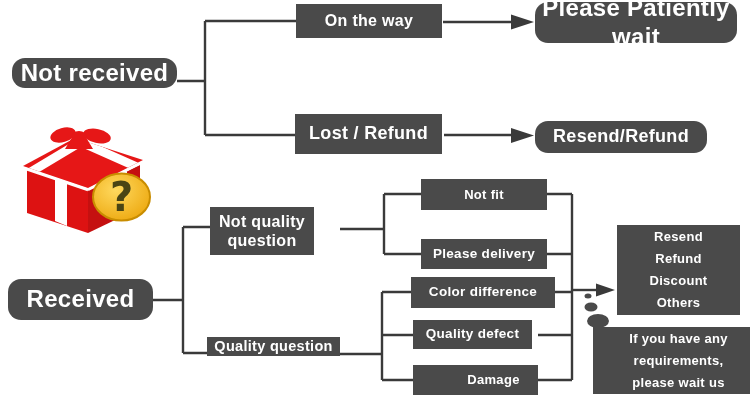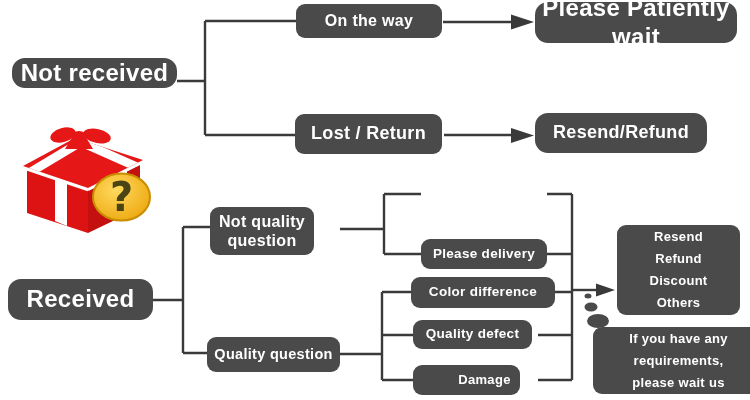--- a/index.html
+++ b/index.html
@@ -15,21 +15,21 @@
     font-family:"Liberation Sans",sans-serif;
   }
   .wires{position:absolute;left:0;top:0;width:750px;height:400px;}
   .gift{position:absolute;left:15px;top:123px;width:145px;height:115px;}
   .node{
     position:absolute;
     background:var(--node-fill);
     color:var(--node-text);
     display:flex;flex-direction:column;align-items:center;justify-content:center;
     font-weight:bold;text-align:center;
-    border-radius:9px;letter-spacing:.3px;line-height:1.2;
+    border-radius:0;letter-spacing:.3px;line-height:1.2;
     box-sizing:border-box;padding:2px 4px;
   }
   .node.big{border-radius:13px;}
   .node .ln{white-space:nowrap;}
   .stack .ln{line-height:22px;}
   svg text{font-family:"DejaVu Sans","Liberation Sans",sans-serif;}
 </style>
 </head>
 <body>
 
@@ -102,41 +102,42 @@
       <text x="106.5" y="88" text-anchor="middle" font-size="40" font-weight="bold" fill="var(--question-color)">?</text>
     </g>
   </svg>
 
   <div class="node big" style="left:12px;top:58px;width:165px;height:30px;font-size:24px;">Not received</div>
 
   <div class="node" style="left:296px;top:4px;width:146px;height:34px;font-size:16px;">On the way</div>
 
   <div class="node big" style="left:535px;top:2px;width:202px;height:41px;font-size:24px;">Please Patiently wait</div>
 
-  <div class="node" style="left:295px;top:114px;width:147px;height:40px;font-size:18px;">Lost / Return</div>
+  <div class="node" style="left:295px;top:114px;width:147px;height:40px;font-size:18px;">Lost / Refund</div>
 
-  <div class="node big" style="left:535px;top:113px;width:172px;height:40px;font-size:18px;">Resend/Refund</div>
+  <div class="node big" style="left:535px;top:121px;width:172px;height:32px;font-size:18px;">Resend/Refund</div>
 
   <div class="node big" style="left:8px;top:279px;width:145px;height:41px;font-size:24px;border-radius:13px;">Received</div>
 
   <div class="node" style="left:210px;top:207px;width:104px;height:48px;font-size:16px;">
     <div class="ln">Not quality</div>
     <div class="ln">question</div>
   </div>
 
-  <div class="node" style="left:207px;top:337px;width:133px;height:35px;font-size:14.5px;">Quality question</div>
+  <div class="node" style="left:207px;top:337px;width:133px;height:19px;font-size:14.5px;">Quality question</div>
 
+  <div class="node" style="left:421px;top:179px;width:126px;height:31px;font-size:13px;">Not fit</div>
 
   <div class="node" style="left:421px;top:239px;width:126px;height:30px;font-size:13.5px;">Please delivery</div>
 
   <div class="node" style="left:411px;top:277px;width:144px;height:31px;font-size:13.5px;">Color difference</div>
 
   <div class="node" style="left:413px;top:320px;width:119px;height:29px;font-size:13.5px;">Quality defect</div>
 
-  <div class="node" style="left:413px;top:365px;width:107px;height:30px;font-size:13px;padding-left:40px;">Damage</div>
+  <div class="node" style="left:413px;top:365px;width:125px;height:30px;font-size:13px;padding-left:40px;">Damage</div>
 
   <div class="node stack" style="left:617px;top:225px;width:123px;height:90px;font-size:13px;">
     <div class="ln">Resend</div>
     <div class="ln">Refund</div>
     <div class="ln">Discount</div>
     <div class="ln">Others</div>
   </div>
 
   <div class="node stack" style="left:593px;top:327px;width:171px;height:67px;font-size:13px;">
     <div class="ln">If you have any</div>

